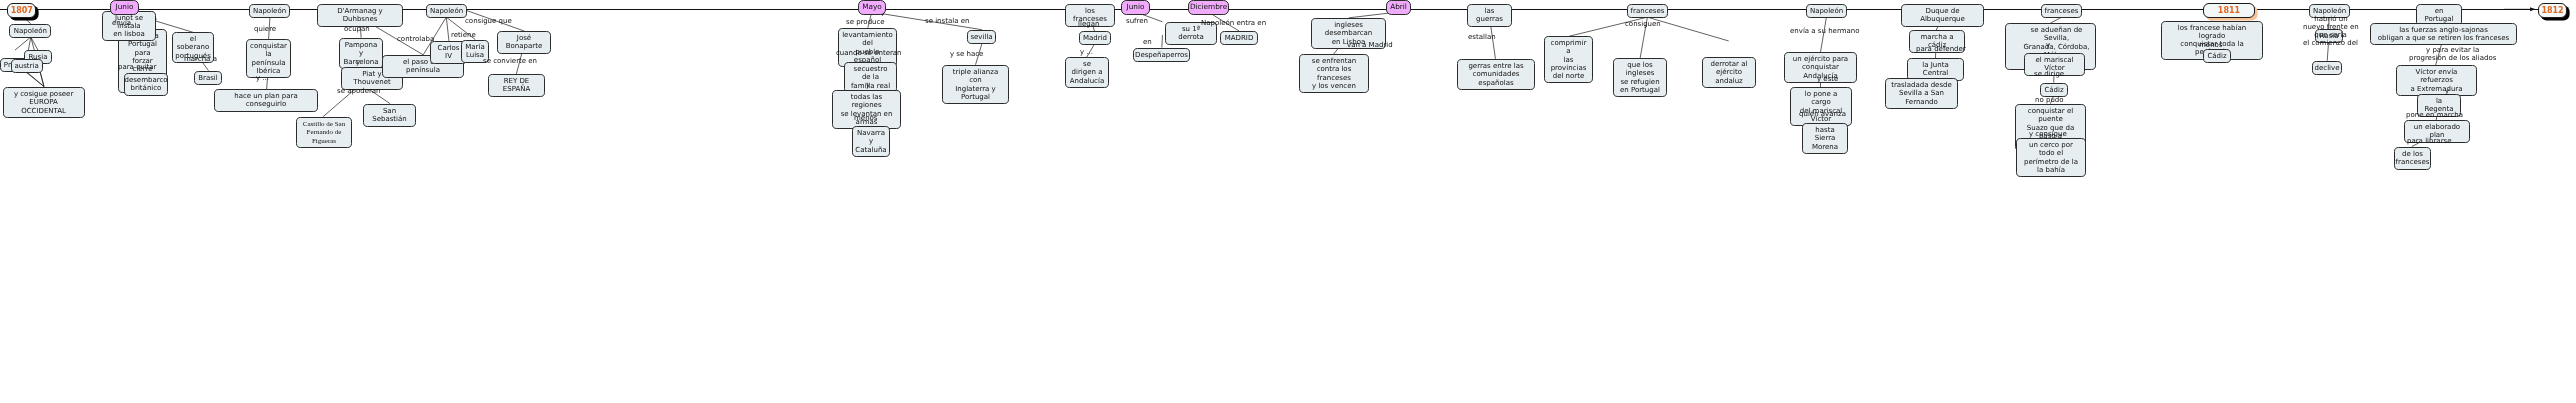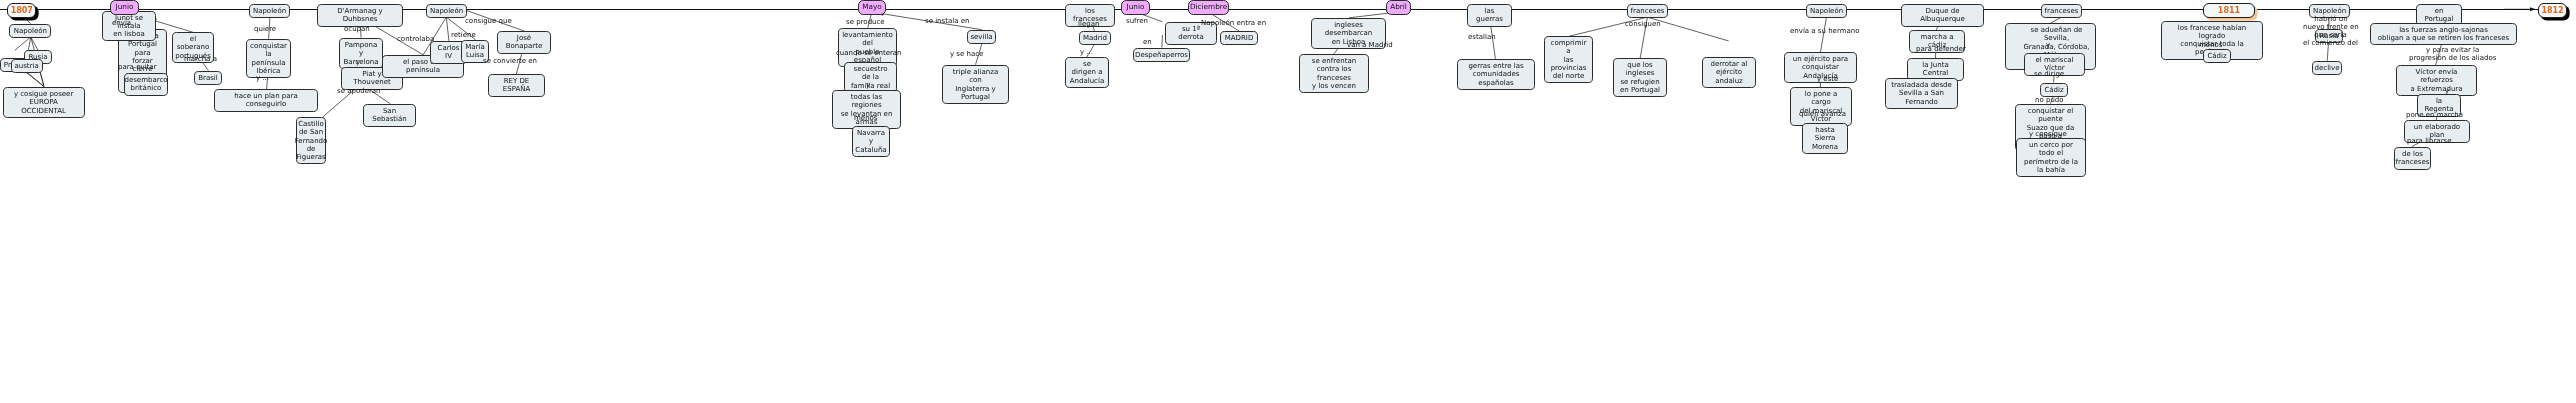--- a/index.html
+++ b/index.html
@@ -213,21 +213,21 @@
       <div class="node" style="left: 246px; top: 39px; width: 45px; min-height: 24px;">conquistar la
 península
 Ibérica</div>
       <div class="node" style="left: 214px; top: 89px; width: 104px; min-height: 13.2px;">hace un plan para conseguirlo</div>
       <div class="node" style="left: 317px; top: 4px; width: 86px; min-height: 13.2px;">D'Armanag y Duhbsnes</div>
       <div class="node" style="left: 339px; top: 38px; width: 44px; min-height: 17px;">Pampona y
 Barcelona</div>
       <div class="node" style="left: 341px; top: 67px; width: 62px; min-height: 17px;">Piat y
 Thouvenet</div>
       <div class="node" style="left: 363px; top: 104px; width: 53px; min-height: 13.2px;">San Sebastián</div>
-      <div class="node" style="left: 296px; top: 117px; width: 30px; min-height: 24px;">Castillo de San
+      <div class="node" style="left: 296px; top: 117px; width: 56px; min-height: 24px; font-family: Liberation Serif, serif;">Castillo de San
 Fernando de
 Figueras</div>
       <div class="node" style="left: 382px; top: 55px; width: 82px; min-height: 13.2px;">el paso a la península</div>
       <div class="node" style="left: 426px; top: 4px; width: 41px; min-height: 13.2px;">Napoleón</div>
       <div class="node" style="left: 430px; top: 41px; width: 37px; min-height: 13.2px;">Carlos IV</div>
       <div class="node" style="left: 461px; top: 40px; width: 28px; min-height: 17px;">María
 Luisa</div>
       <div class="node" style="left: 497px; top: 31px; width: 54px; min-height: 13.2px;">José Bonaparte</div>
       <div class="node" style="left: 488px; top: 74px; width: 57px; min-height: 13.2px;">REY DE ESPAÑA</div>
       <div class="node" style="left: 838px; top: 28px; width: 59px; min-height: 17px;">levantamiento del

